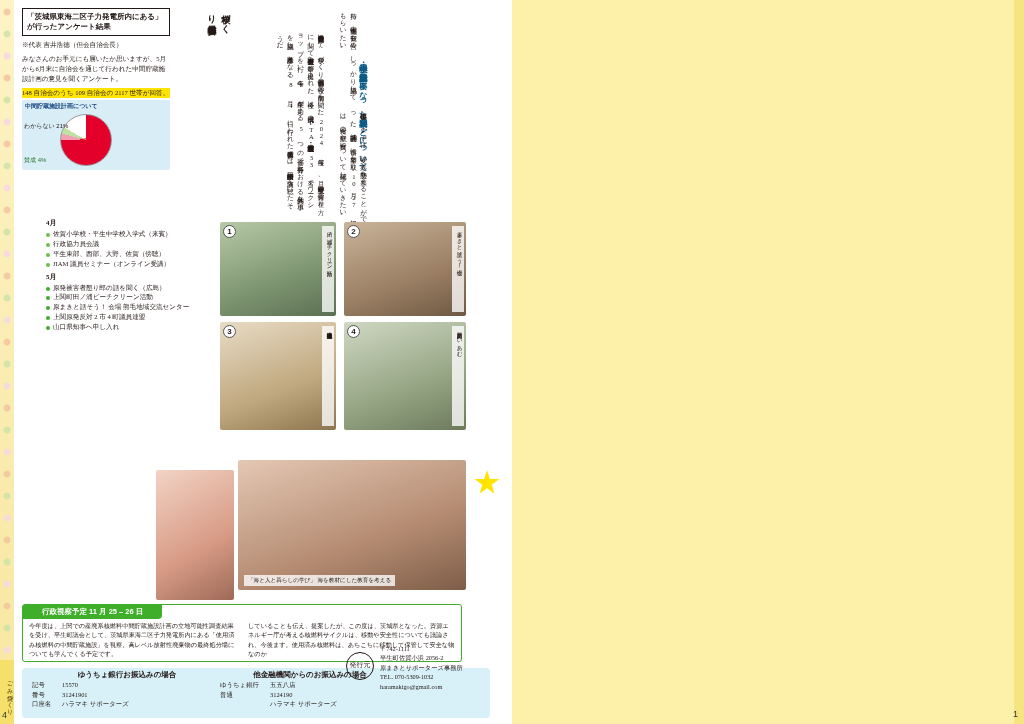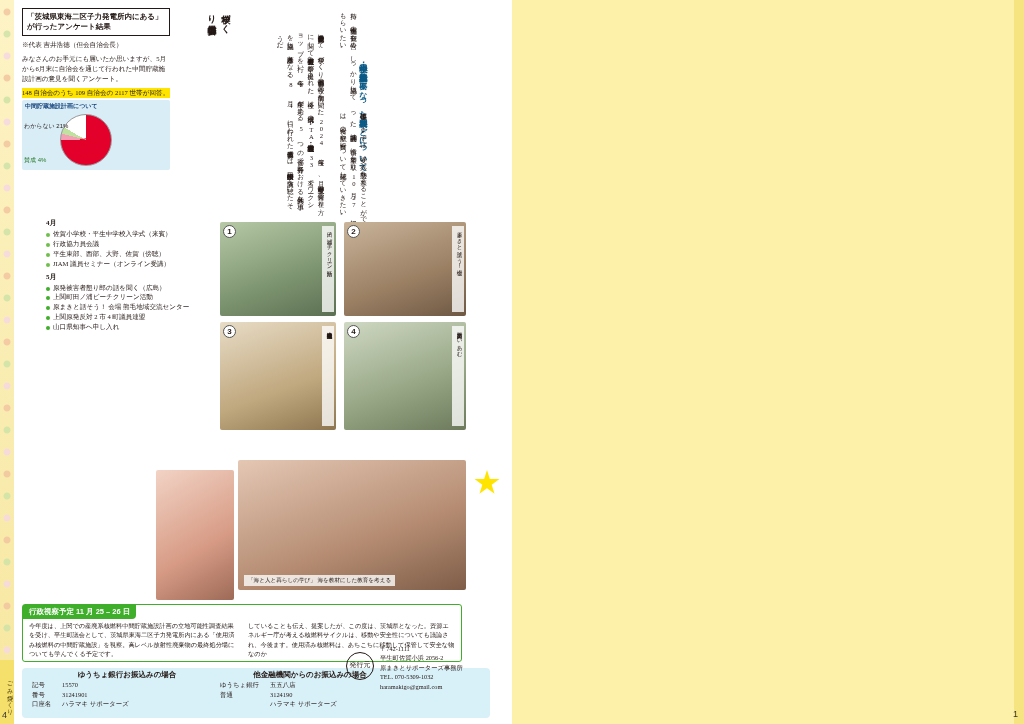--- a/index.html
+++ b/index.html
@@ -100,21 +100,21 @@
     writing-mode:vertical-rl; text-orientation:upright; line-height:1.25;
   }
 
   
   .sched{
     position:absolute; left:22px; top:604px; width:440px; height:58px;
     border:1px solid #3fae2a; border-radius:3px; background:#fff;
   }
   .sched-h{
     display:inline-block; background:#3fae2a; color:#fff; font-size:7.5px;
-    padding:2px 6px; font-weight:bold; border-radius:0 0 4px 0;
+    padding:2px 19px; font-weight:bold; border-radius:0 0 4px 0;
   }
   .sched-b{ font-size:6.2px; line-height:1.5; padding:2px 6px; font-family:"Liberation Serif", serif;}
 
   
   .bank{
     position:absolute; left:22px; top:668px; width:468px; height:50px;
     background:#d8f0f8; border-radius:4px;
   }
   .bank-col{ position:absolute; top:2px; font-size:6.4px; font-family:"Liberation Serif", serif;}
   .bank-t{ font-weight:bold; font-size:7.5px; text-align:center; }

